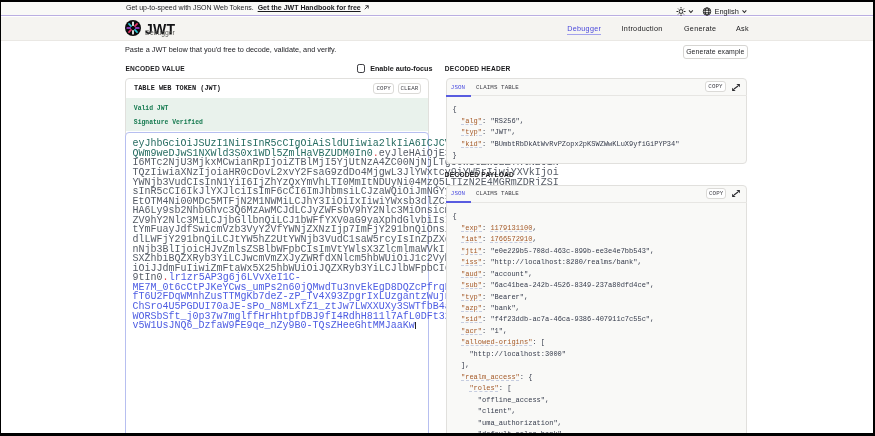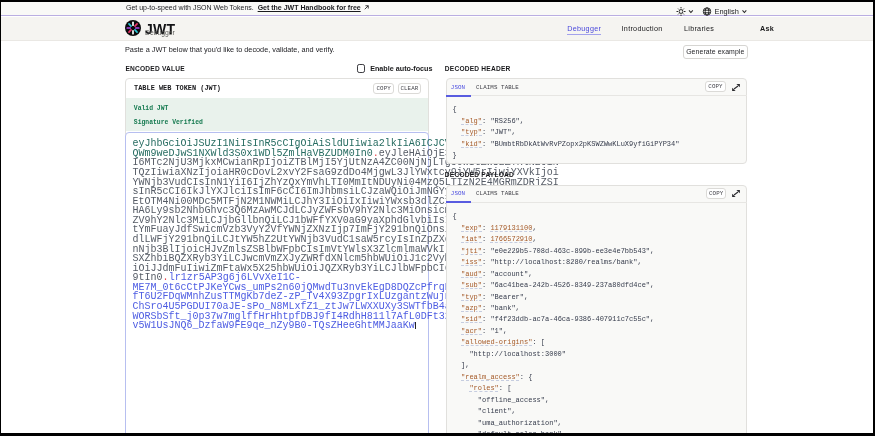--- a/index.html
+++ b/index.html
@@ -44,24 +44,24 @@
 <path d="M27.5 16h-6" stroke="#b14aed"></path>
       <path d="M10.5 16h-6" stroke="#b14aed"></path>
 <path d="M24.1 24.1l-4.2-4.2" stroke="#29c8d7"></path>
       <path d="M12.1 12.1L7.9 7.9" stroke="#29c8d7"></path>
 </g>
   </svg>
 <div class="abs" style="left:145px;top:20.6px;font-size:14px;font-weight:700;color:#131316;letter-spacing:.3px">JWT</div>
 <div class="abs" style="left:145px;top:28.6px;font-size:6.8px;color:#5a5a57">Debugger</div>
 <div class="abs" style="left:567.3px;top:23.6px;font-size:7.2px;font-weight:500;letter-spacing:.28px;color:#4a48dd;border-bottom:1px solid #a3a2ec;padding-bottom:1.4px">Debugger</div>
 <div class="abs" style="left:621.6px;top:23.6px;font-size:7.2px;font-weight:500;letter-spacing:.28px;color:#19191b">Introduction</div>
-<div class="abs" style="left:684.0px;top:23.6px;font-size:7.2px;font-weight:500;letter-spacing:.28px;color:#19191b">Libraries</div>
-<div class="abs" style="left:760px;top:23.6px;font-size:7.2px;font-weight:700;letter-spacing:.28px;color:#19191b">Ask</div>
+<div class="abs" style="left:684.0px;top:23.6px;font-size:7.2px;font-weight:500;letter-spacing:.28px;color:#19191b">Generate</div>
+<div class="abs" style="left:736.0px;top:23.6px;font-size:7.2px;font-weight:400;letter-spacing:.28px;color:#19191b">Ask</div>
 
-<div class="abs" style="left:125px;top:45.4px;font-size:7.3px;color:#1b1b1f">Paste a JWT below that you'd like to decode, validate, and verify.</div>
+<div class="abs" style="left:125px;top:45.4px;font-size:7.3px;color:#1b1b1f">Paste a JWT below that you'd free to decode, validate, and verify.</div>
 <div class="btn" style="left:682.7px;top:44.9px;width:65.2px;height:14px;font-family:'Liberation Sans',sans-serif;font-size:6.9px;font-weight:500;color:#1f1f23;border-color:#d6d5d2">Generate example</div>
 
 <div class="lbl" style="left:125.4px;top:64.6px">ENCODED VALUE</div>
 <div class="abs" style="left:357.2px;top:64.4px;width:8.2px;height:8.2px;border:1.4px solid #3c3c41;border-radius:2.2px"></div>
 <div class="abs" style="left:370.2px;top:64.4px;font-size:7.2px;font-weight:700;color:#19191b">Enable auto-focus</div>
 <div class="lbl" style="left:444.8px;top:64.6px">DECODED HEADER</div>
 
 <div class="abs" style="left:125.4px;top:78.2px;width:303.9px;height:355px;border:1px solid #e1e0dd;border-radius:4px;background:#fff"></div>
 <div class="abs mono" style="left:134.1px;top:84.2px;font-size:6.9px;font-weight:700;color:#18181b">TABLE WEB TOKEN (JWT)</div>
 <div class="btn" style="left:373.4px;top:82.8px;width:20.6px;height:11.7px">COPY</div>

